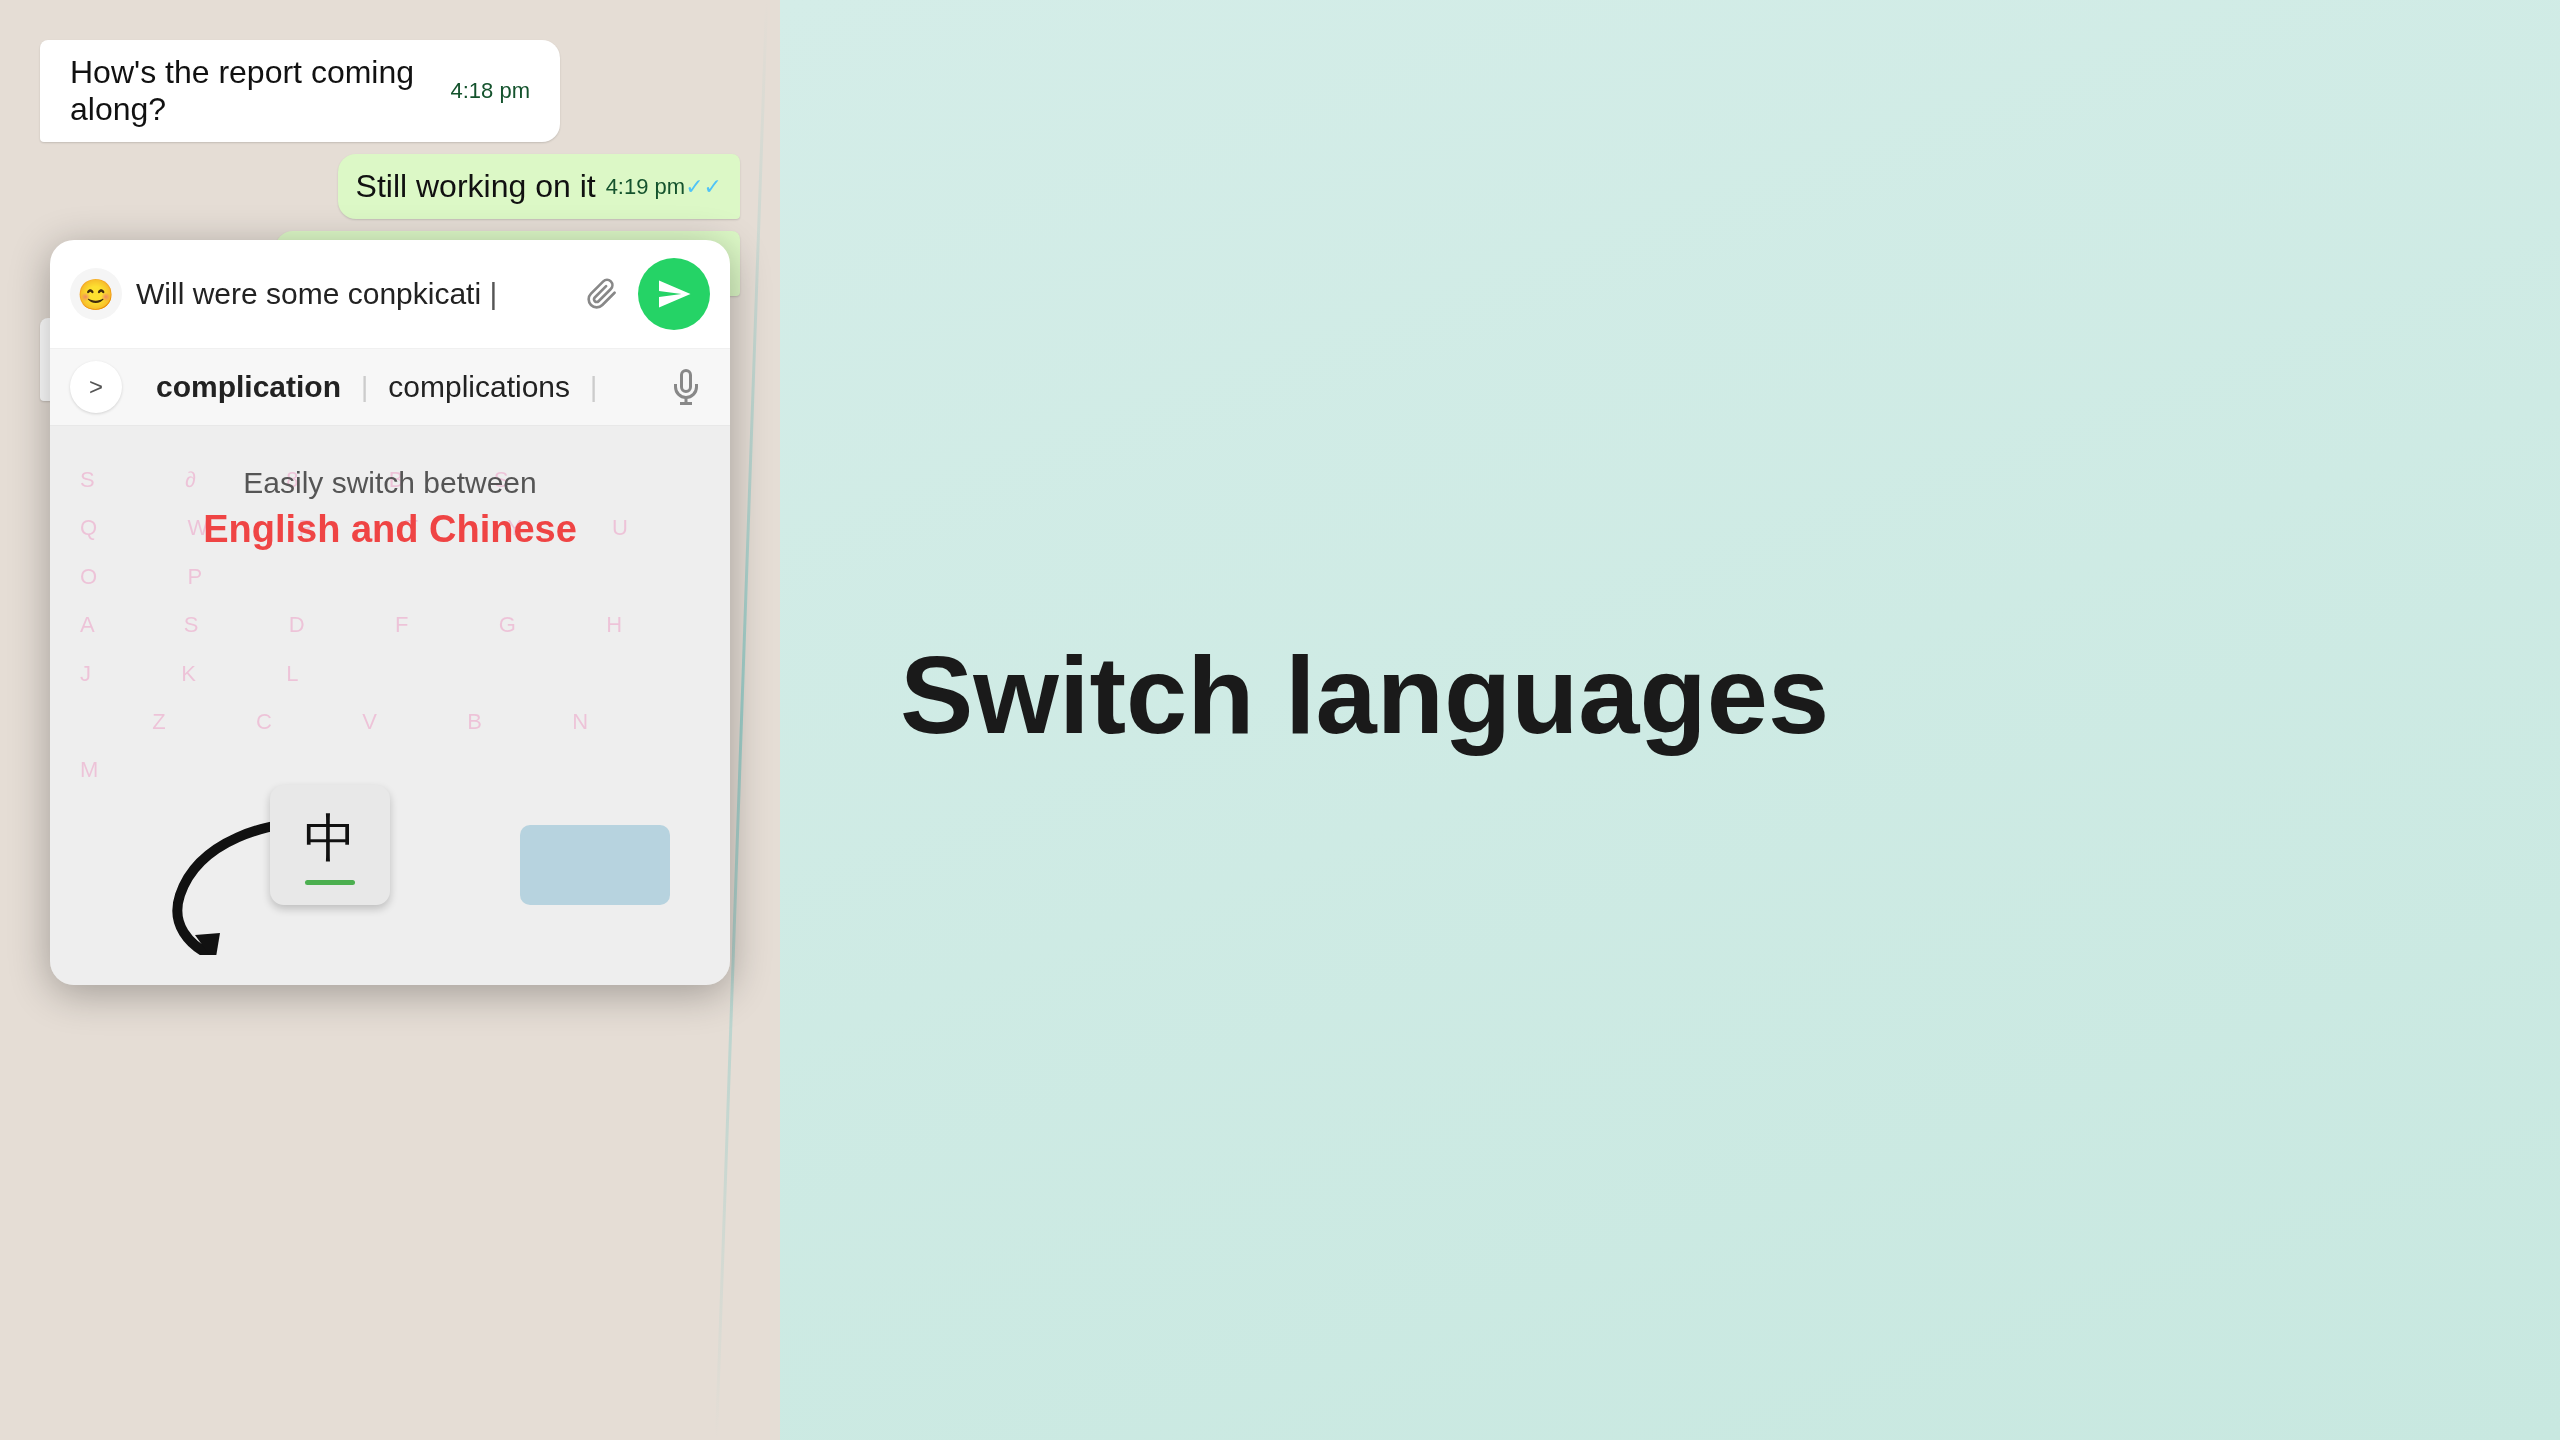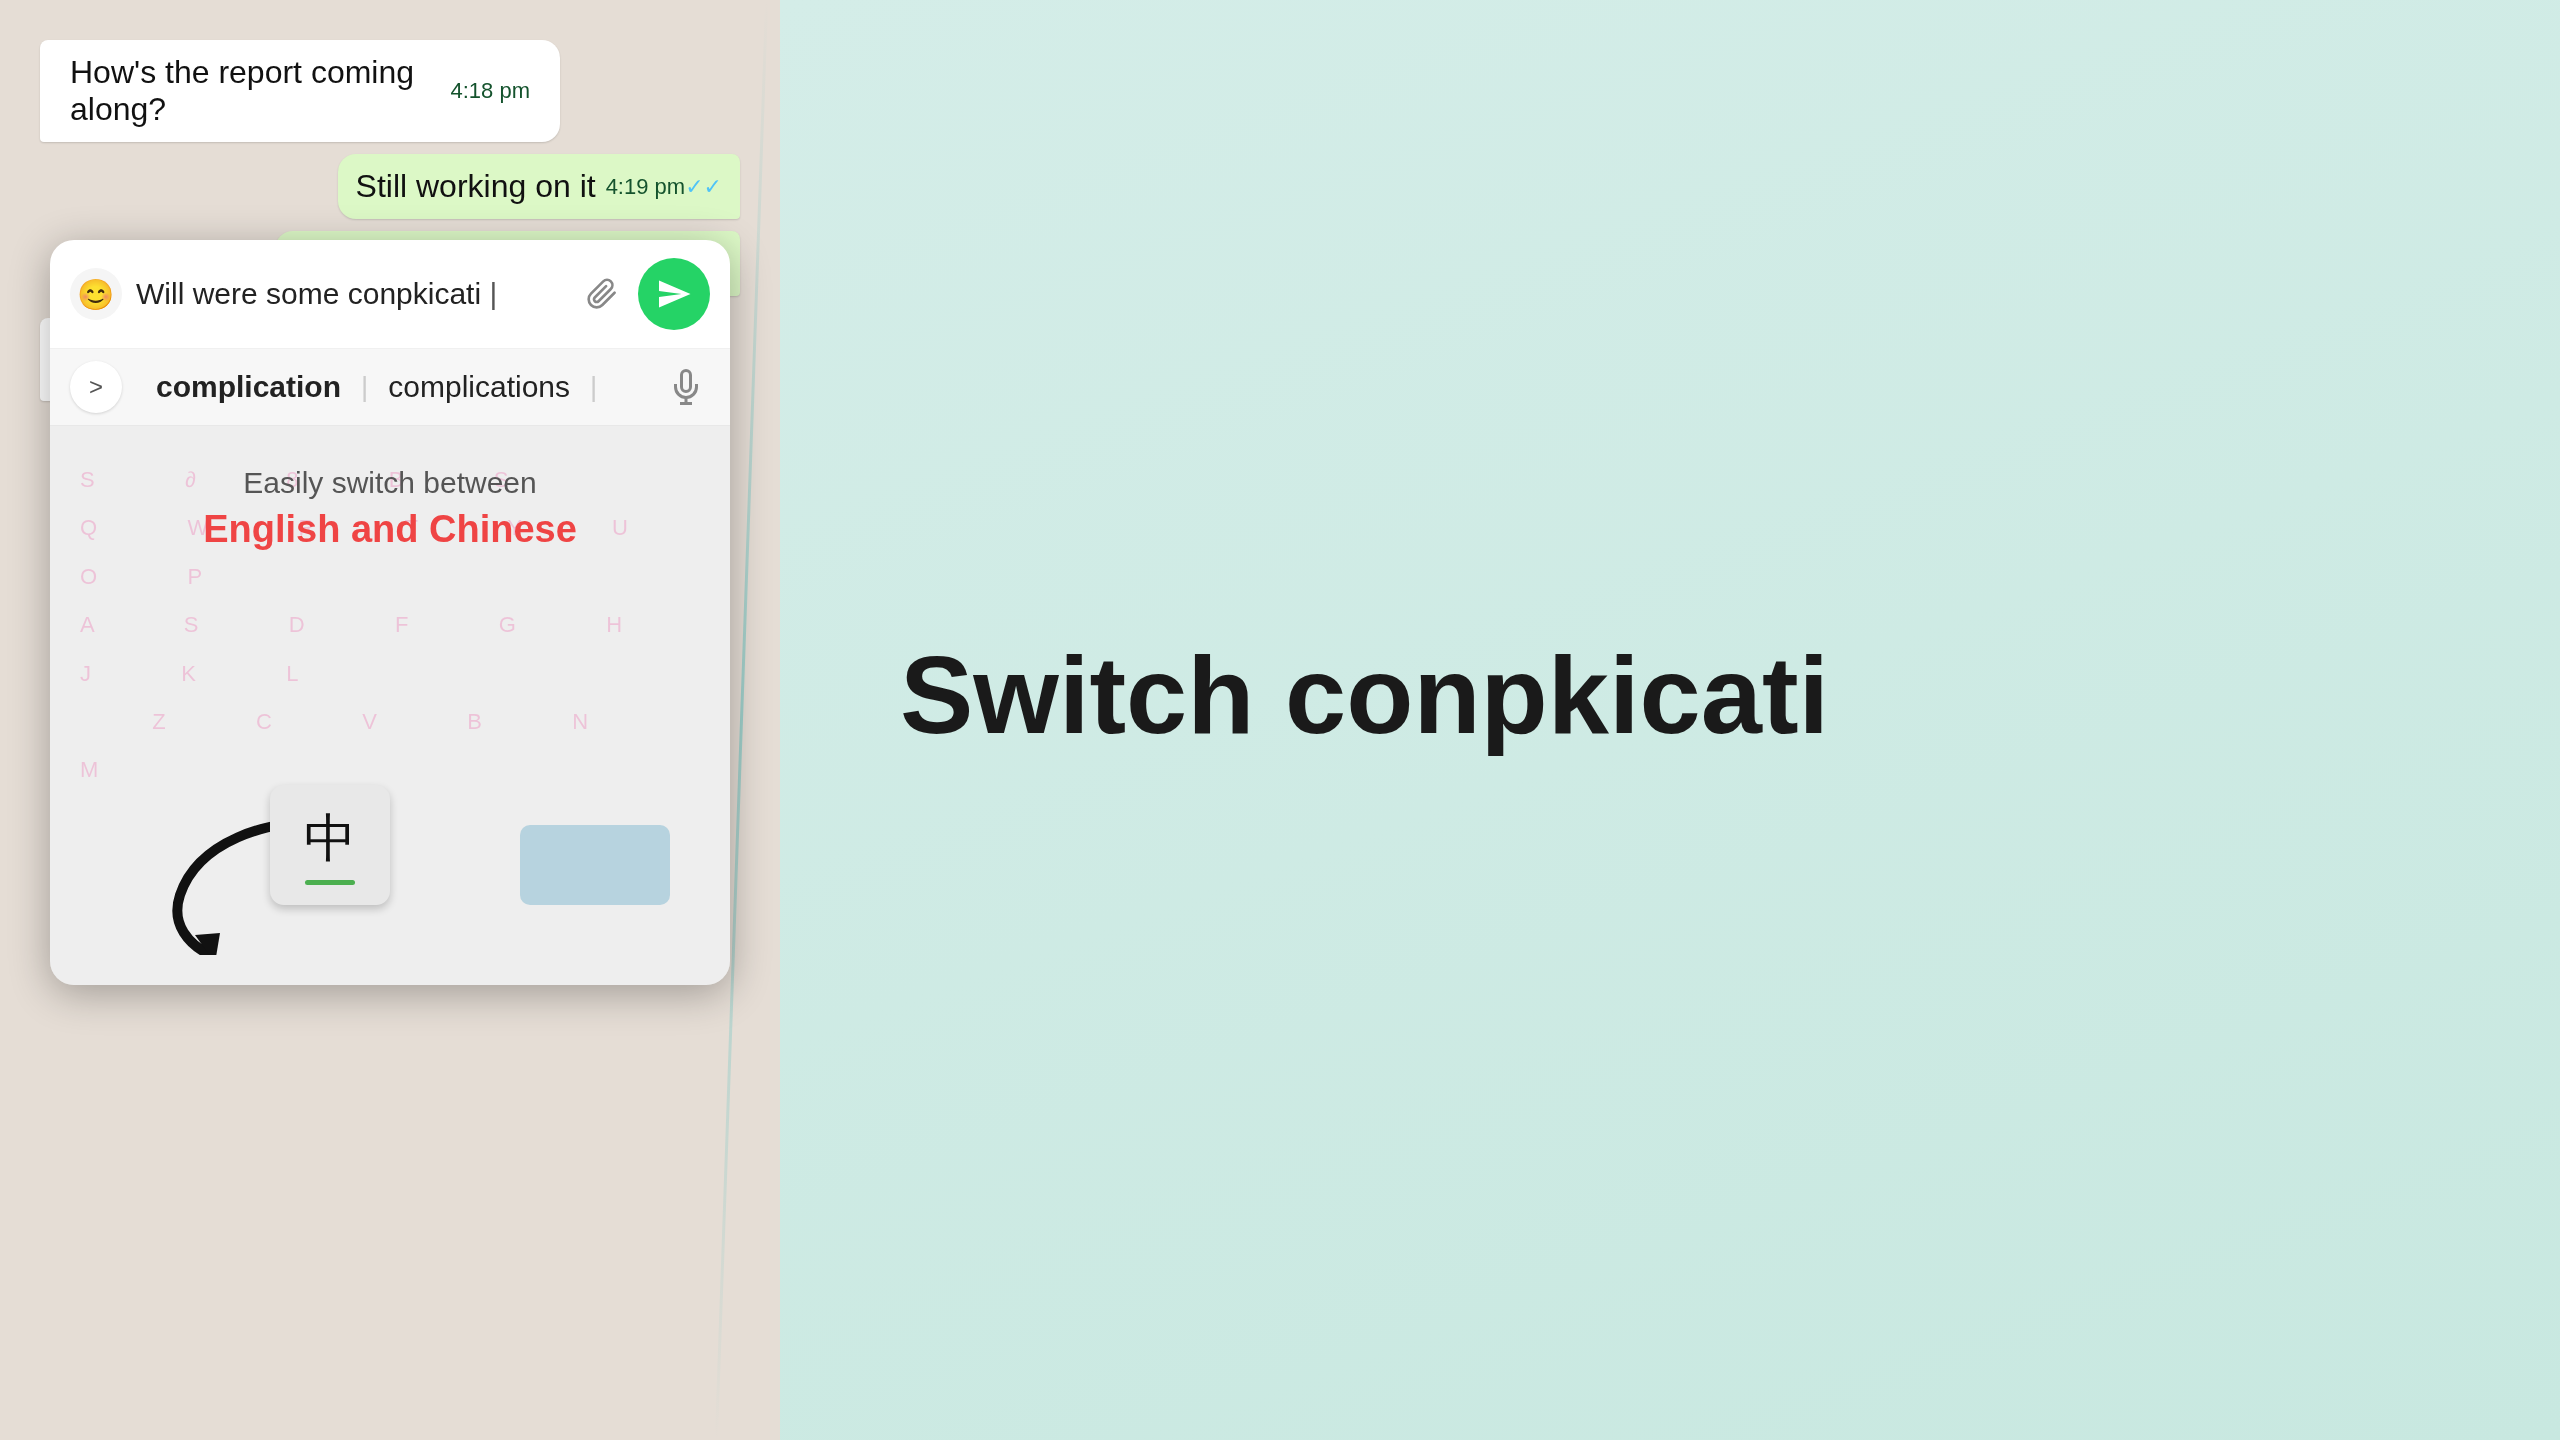--- a/index.html
+++ b/index.html
@@ -455,14 +455,14 @@
         </div>
 
         <div class="space-ghost"></div>
       </div>
     </div>
   </div>
 </div>
 
 <div class="right-panel">
   <div class="diagonal-line"></div>
-  <div class="switch-title">Switch conpkicati</div>
+  <div class="switch-title">Switch languages</div>
 </div>
 
 </body></html>

